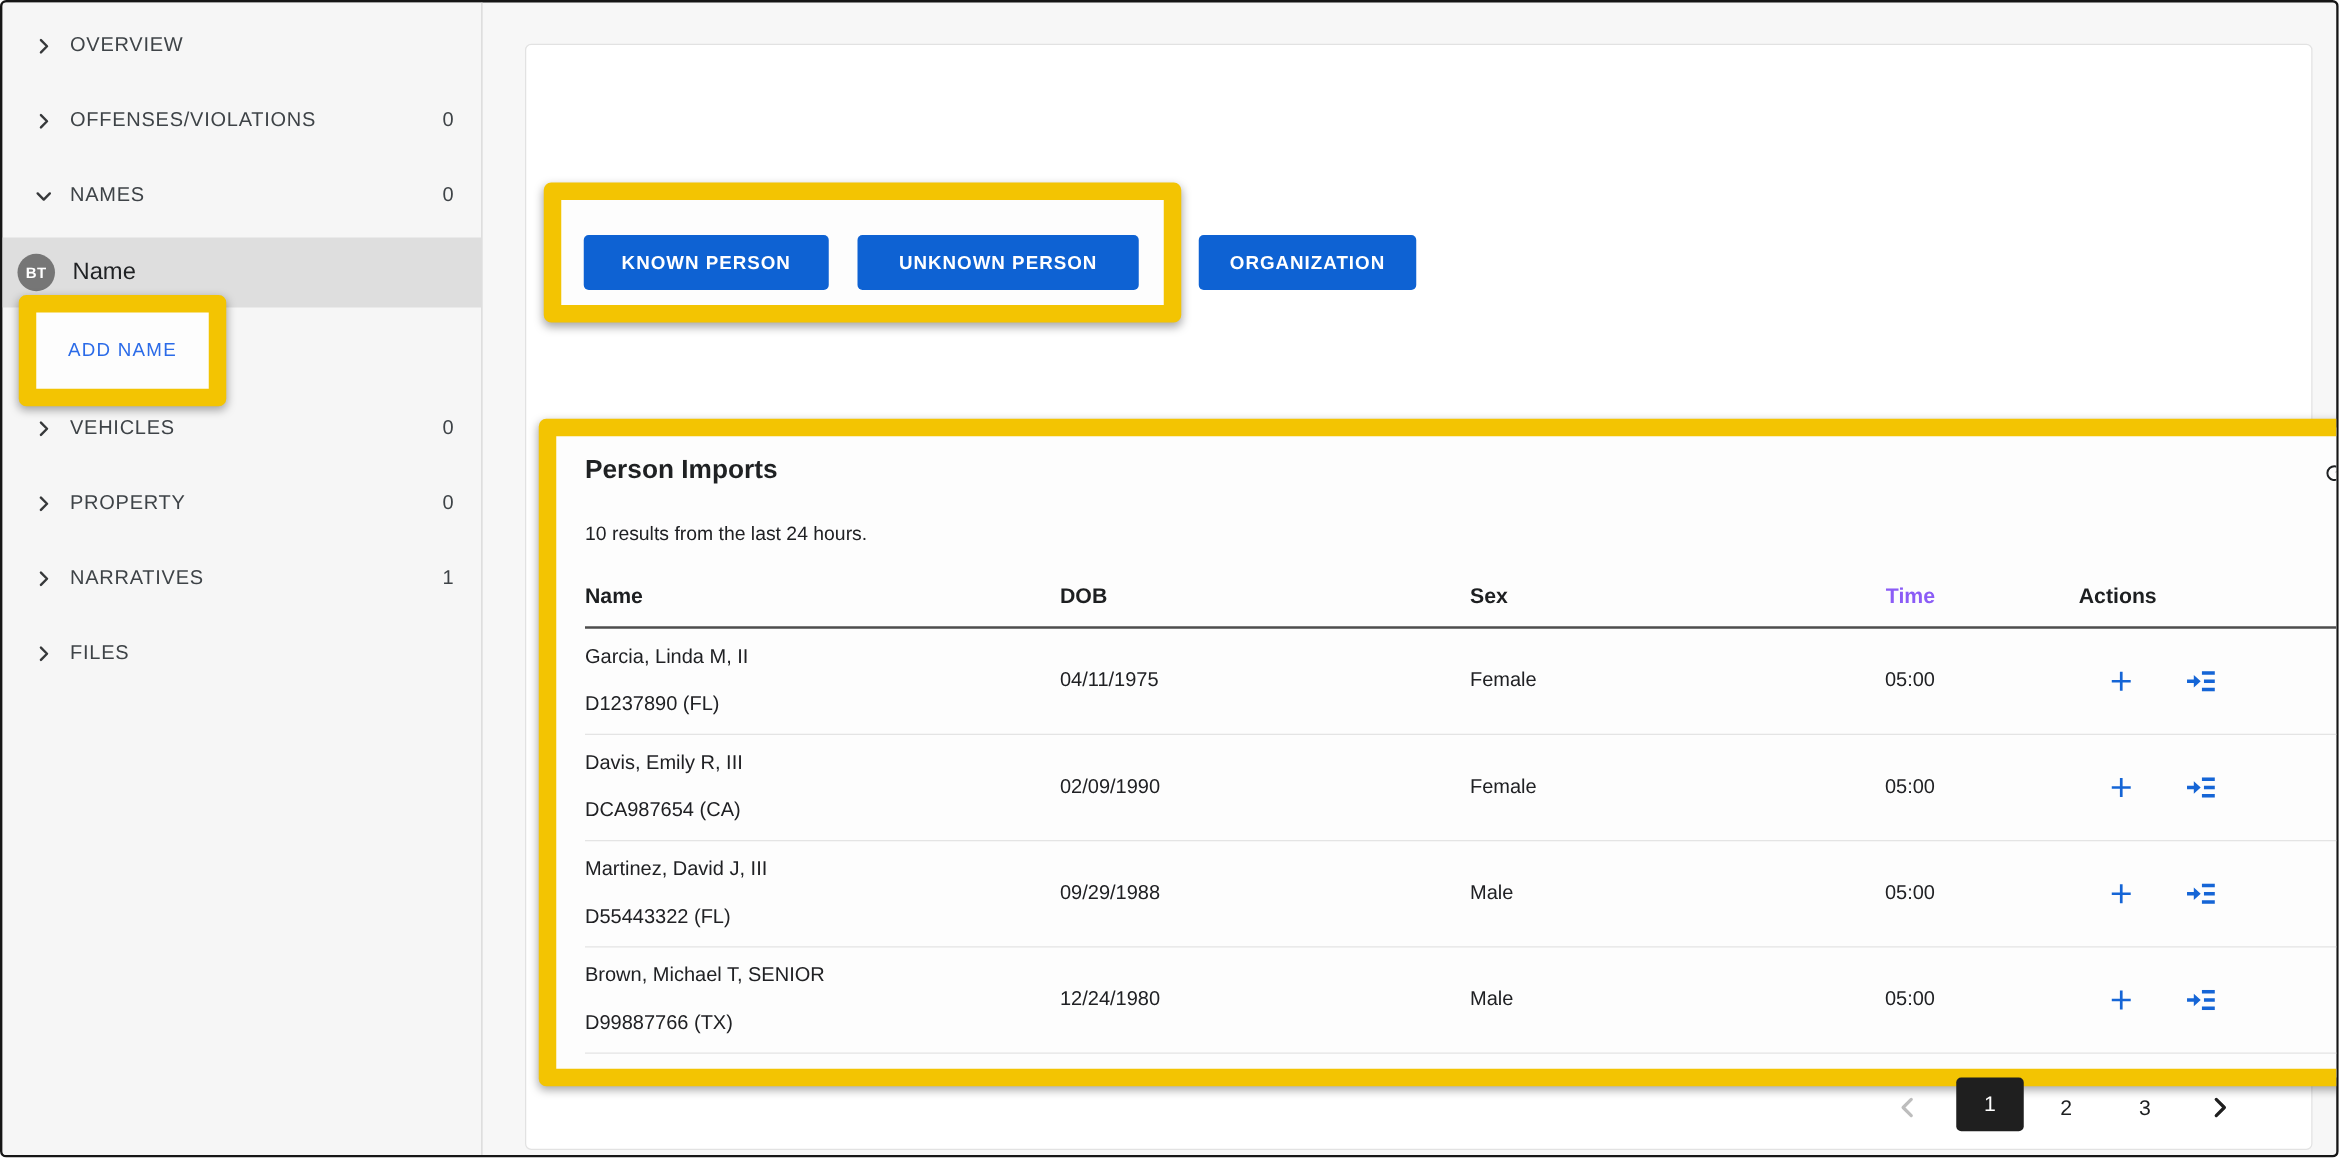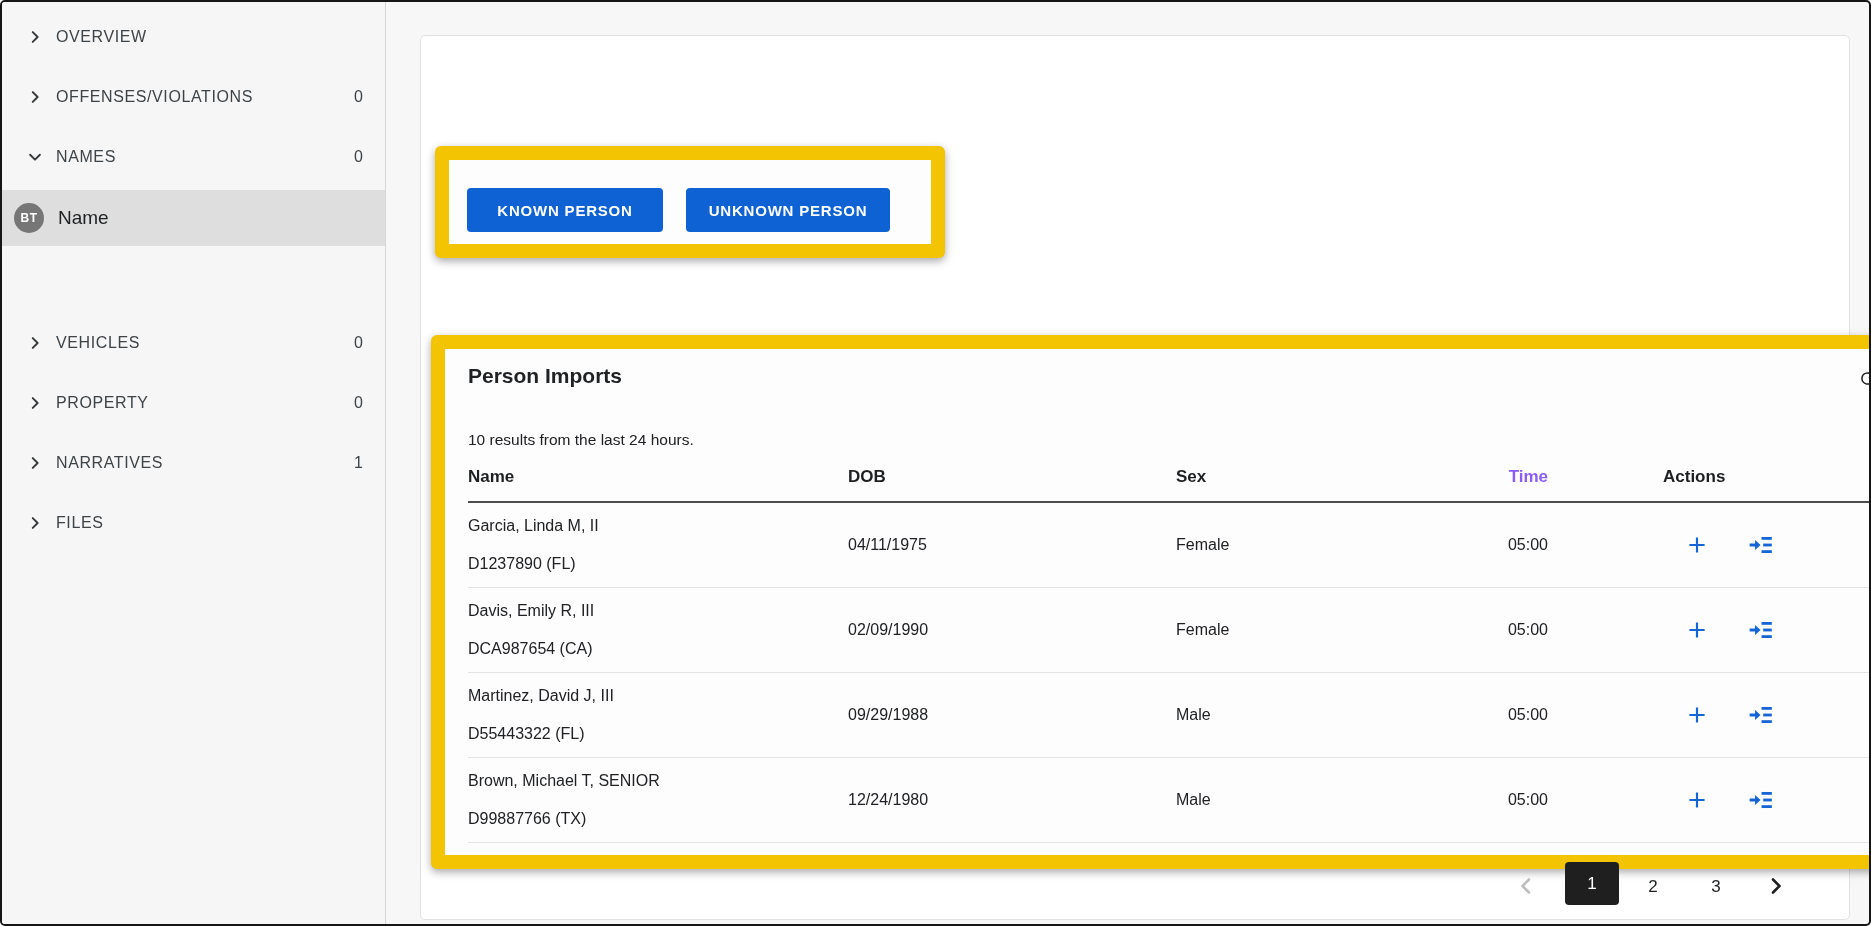--- a/index.html
+++ b/index.html
@@ -94,21 +94,21 @@
     font-size:21px; font-weight:700; color:#1f2123;
   }
   .refresh-btn {
     position:absolute; right:28px; top:20px;
     display:flex; align-items:center; gap:9px;
     background:none; border:none; cursor:pointer;
     color:#1f2123; font-size:15px; font-weight:600; letter-spacing:.8px;
     font-family:inherit;
   }
   .pi-summary {
-    position:absolute; left:23px; top:82px;
+    position:absolute; left:23px; top:70px;
     font-size:15.5px; color:#202124;
   }
   .t-head {
     position:absolute; left:23px; right:23px; top:108px; height:46px;
     border-bottom:2px solid #4d4d4d;
   }
   .t-head .th {
     position:absolute; top:10px; font-size:17px; font-weight:700; color:#1d1f21;
   }
   .t-row {
@@ -181,20 +181,23 @@
       </span>
       <span class="side-label">NAMES</span>
       <span class="side-count">0</span>
     </div>
 
     <div class="name-row">
       <span class="avatar">BT</span>
       <span class="name-label">Name</span>
     </div>
 
+    <div class="hl-box hl-addname">
+      <button class="add-name">ADD NAME</button>
+    </div>
 
     <div class="side-item" style="top:321px">
       <span class="chev">
         <svg viewBox="0 0 24 24" width="18" height="18">
             <path d="M9 5.5l6.5 6.5L9 18.5" fill="none" stroke="#37393b" stroke-width="2.6" stroke-linecap="round" stroke-linejoin="round"></path>
           </svg>
       </span>
       <span class="side-label">VEHICLES</span>
       <span class="side-count">0</span>
     </div>
@@ -227,22 +230,23 @@
       </span>
       <span class="side-label">FILES</span>
     </div>
   </aside>
 
   <section class="card">
 
 
     <div class="hl-box hl-buttons">
       <button class="btn-primary" style="left:18px; top:28px; width:196px;">KNOWN PERSON</button>
-      <button class="btn-primary" style="left:237px; top:28px; width:204px;">UNKNOWN PERSON</button>
-    </div>
+      <button class="btn-primary" style="left:237px; top:28px; width:225px;">UNKNOWN PERSON</button>
+    </div>
+    <button class="btn-primary" style="left:538px; top:152px; width:174px;">ORGANIZATION</button>
 
     <div class="hl-box hl-imports">
 
       <div class="pi-title">Person Imports</div>
 
       <button class="refresh-btn">
         <span style="display:flex;">
           <svg viewBox="0 0 24 24" width="19" height="19" fill="#1f2123">
               <path d="M17.65 6.35A7.96 7.96 0 0 0 12 4a8 8 0 1 0 7.73 10h-2.08A6 6 0 1 1 12 6c1.66 0 3.14.69 4.22 1.78L13 11h7V4l-2.35 2.35z"></path>
             </svg>

